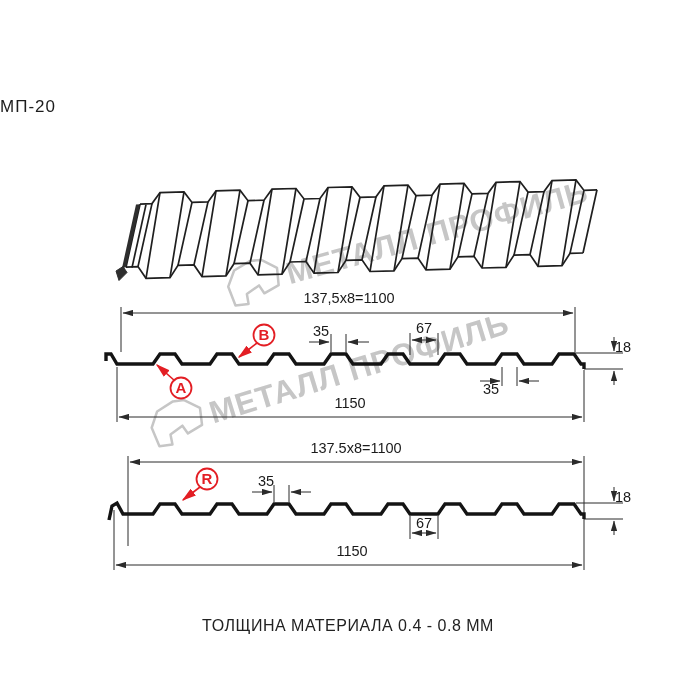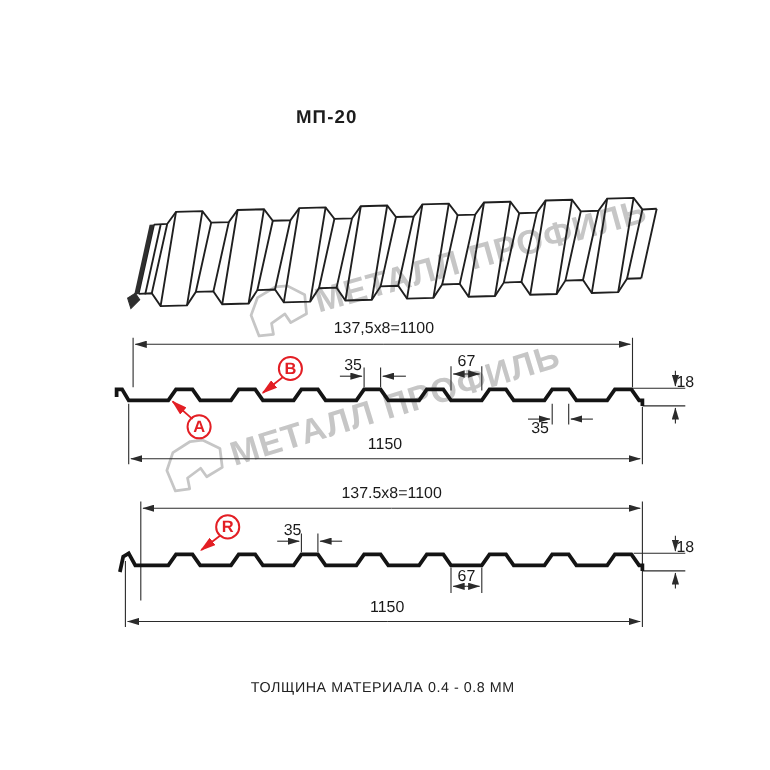--- a/index.html
+++ b/index.html
@@ -1,23 +1,23 @@
 <!DOCTYPE html>
 <html><head>
 <meta charset="utf-8">
 <style>
   html,body{margin:0;padding:0;background:#fff;}
   .page{position:relative;width:700px;height:700px;background:#ffffff;overflow:hidden;
         font-family:"Liberation Sans",sans-serif;}
   .title{position:absolute;top:52px;left:0;width:700px;text-align:center;
          font-size:39px;font-weight:800;letter-spacing:2px;color:#161616;margin:0;}
-  .subtitle{position:absolute;top:97px;left:0;width:594px;text-align:center;
-         font-size:17px;font-weight:700;letter-spacing:1px;color:#1c1c1c;}
+  .subtitle{position:absolute;top:97px;left:0;width:594px;
+         font-size:17px;font-weight:400;letter-spacing:1px;color:#1c1c1c;}
   .footer{position:absolute;top:617px;left:0;width:696px;text-align:center;
-         font-size:13px;font-weight:400;letter-spacing:0.5px;color:#222222;}
+         font-size:16px;font-weight:400;letter-spacing:0.5px;color:#222222;}
   svg{position:absolute;top:0;left:0;}
   .thin{stroke:#2b2b2b;stroke-width:1;fill:none;}
   .thick{stroke:#141414;stroke-width:3.4;fill:none;stroke-miterlimit:8;}
   .sheetline{stroke:#1f1f1f;stroke-width:1.7;fill:none;}
   .dimtxt{font-family:"Liberation Sans",sans-serif;font-size:14.5px;fill:#1a1a1a;text-anchor:middle;}
   .redtxt{font-family:"Liberation Sans",sans-serif;font-size:15px;font-weight:700;fill:#e31e24;text-anchor:middle;}
   .wmtxt{font-family:"Liberation Sans",sans-serif;font-size:31px;font-weight:700;fill:#c6c6c6;letter-spacing:1px;}
   .wmlogo{stroke:#c6c6c6;stroke-width:2.5;fill:none;stroke-linejoin:round;}
   .redline{stroke:#e31e24;stroke-width:1.6;fill:none;}
   .redcircle{stroke:#e31e24;stroke-width:1.8;fill:none;}

